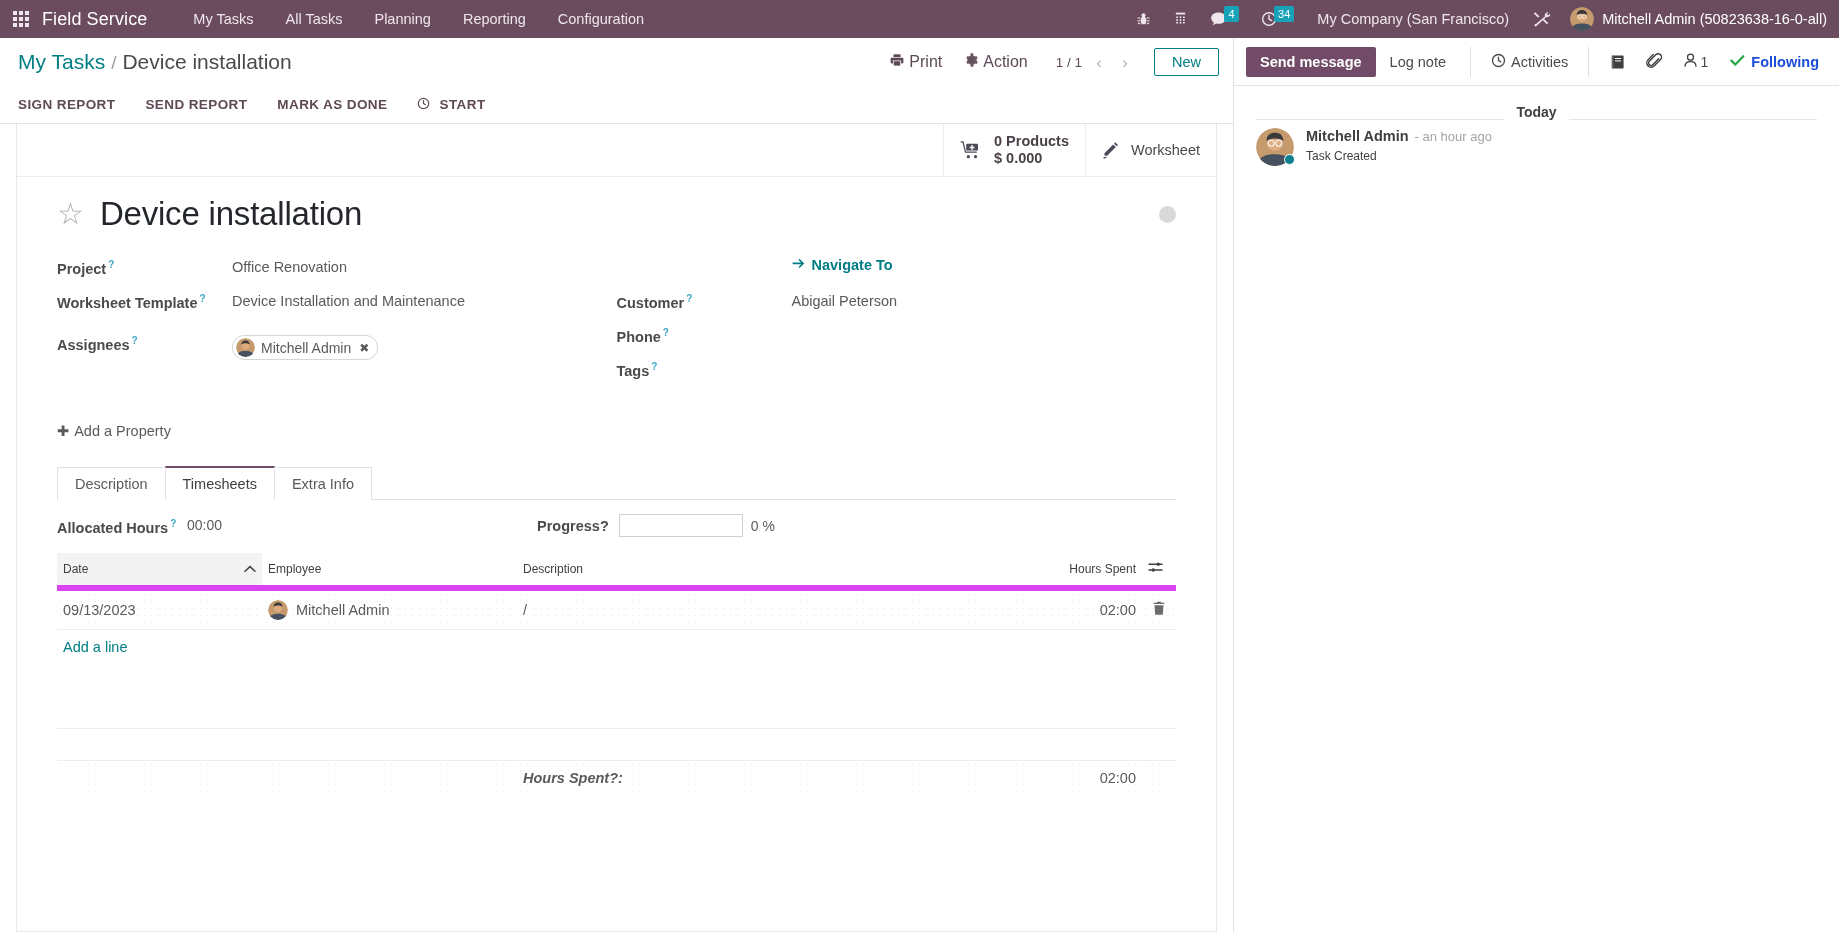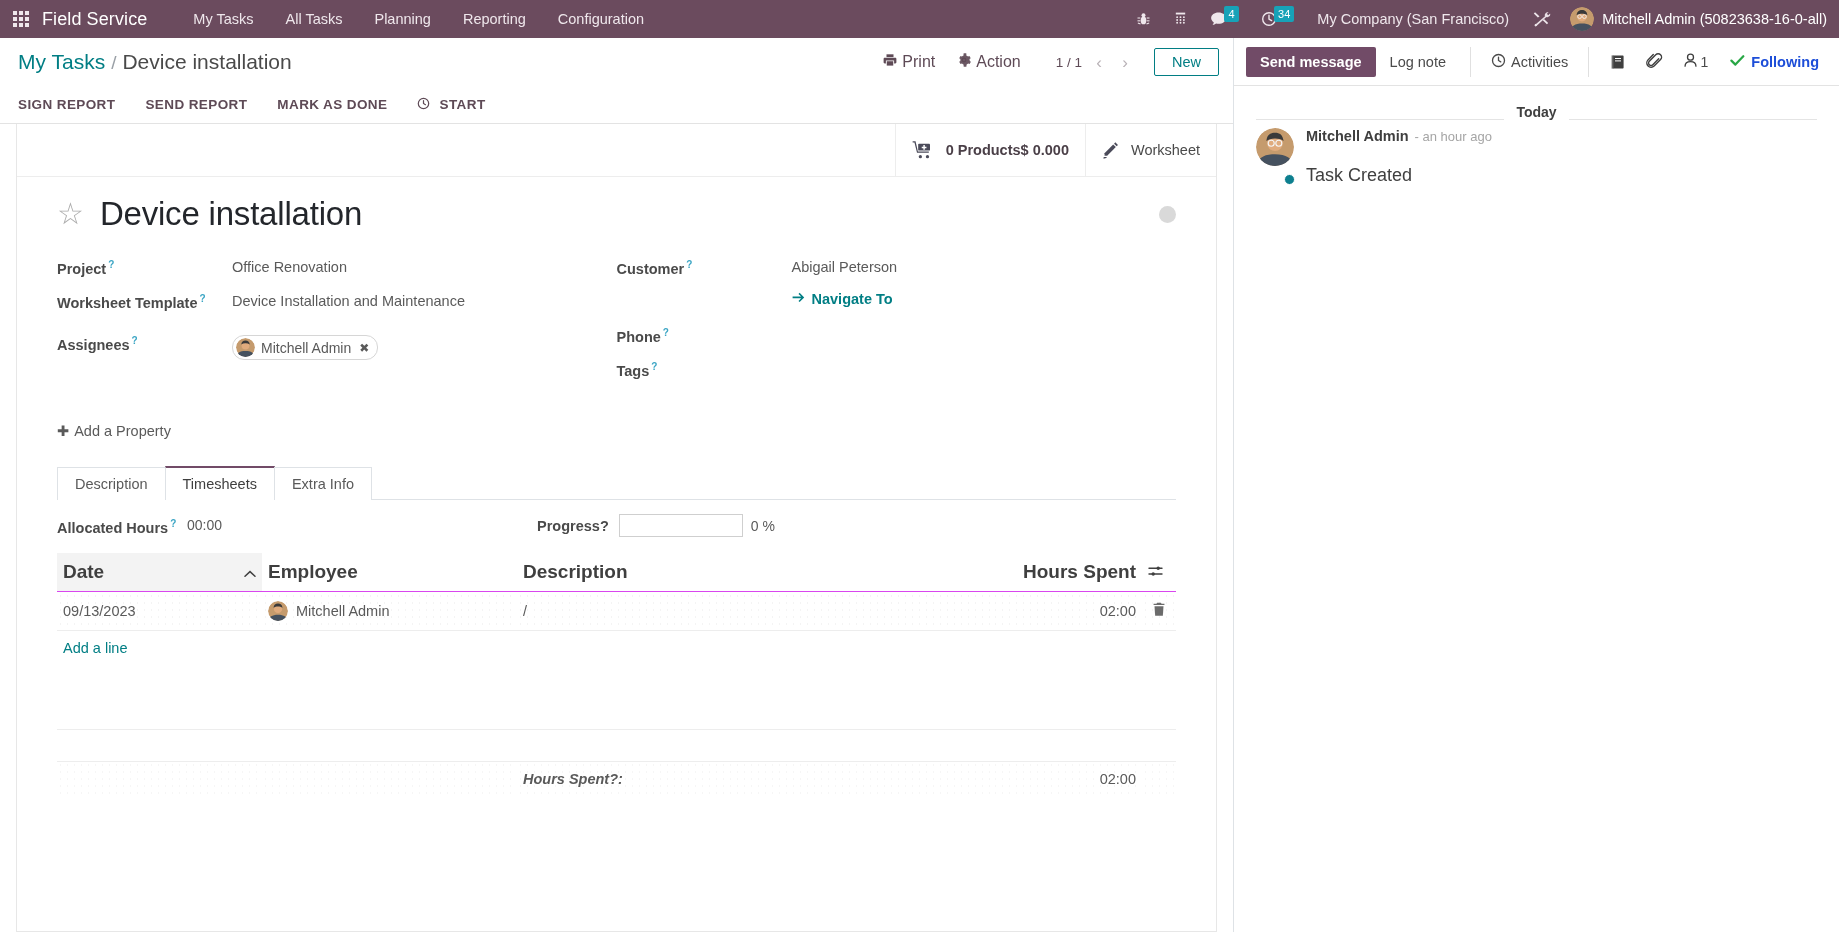--- a/index.html
+++ b/index.html
@@ -44,21 +44,21 @@
 
   
   .cp { border-bottom: 1px solid #e3e3e3; background: #fff; }
   .cp-top { height: 48px; display: flex; align-items: center; padding: 0 14px 0 18px; }
   .breadcrumb { font-size: 21px; display: flex; align-items: baseline; gap: 6px; }
   .bc-link { color: #017e84; cursor: pointer; }
   .bc-sep { color: #9aa0a6; font-size: 19px; }
   .bc-current { color: #4a4a4a; }
   .cp-actions { margin-left: auto; display: flex; align-items: center; gap: 2px; }
   .cp-btn { display: flex; align-items: center; gap: 5px; font-size: 16px; color: #5e4a56; padding: 4px 10px; cursor: pointer; }
-  .pager { display: flex; align-items: center; gap: 4px; margin-left: 21px; font-size: 13.5px; color: #5e4a56; }
+  .pager { display: flex; align-items: center; gap: 4px; margin-left: 14px; font-size: 13.5px; color: #5e4a56; }
   .pager-val { padding: 0 2px; }
   .pager-btn { width: 22px; text-align: center; color: #b9b2b7; font-size: 17px; cursor: pointer; line-height: 1; }
   .new-btn {
     border: 1px solid #017e84; color: #017e84; background: #fff;
     font-size: 14.5px; padding: 5px 17px; margin-left: 16px; cursor: pointer; border-radius: 2px;
   }
   .cp-statusbar { height: 37px; display: flex; align-items: center; gap: 4px; padding: 0 18px; }
   .sb-btn { font-size: 13.5px; color: #5e4a56; letter-spacing: .4px; padding: 4px 13px; cursor: pointer; font-weight: 600; }
   .sb-btn:first-child { padding-left: 0; }
   .sb-btn .ico { margin-right: 5px; }
@@ -66,21 +66,21 @@
   
   .sheet-wrap { flex: 1; overflow: hidden; background: #fff; padding: 0 16px; min-height: 0; }
   .sheet { border: 1px solid #e7e7e7; border-top: none; background: #fff; height: 100%; }
 
   .stat-row { display: flex; justify-content: flex-end; border-bottom: 1px solid #ededed; height: 53px; }
   .stat-btn {
     border-left: 1px solid #ededed; padding: 0 16px; display: flex; align-items: center; gap: 10px;
     cursor: pointer; min-width: 124px;
   }
   .stat-btn .stat-ico { color: #4b4b5a; display: flex; align-items: center; }
-  .stat-lines { display: flex; line-height: 1.15; }
+  .stat-lines { display: flex; flex-direction: column; line-height: 1.15; }
   .stat-v { font-size: 14.5px; color: #4a3f47; font-weight: 700; }
   .stat-s { font-size: 14.5px; color: #4a3f47; font-weight: 700; }
   .stat-label { font-size: 14.5px; color: #4a4a4a; }
 
   .sheet-inner { padding: 18px 40px 0 40px; }
   .title-row { display: flex; align-items: center; gap: 16px; }
   .star { color: #adadad; font-size: 30px; line-height: 1; cursor: pointer; }
   .rec-title { font-size: 33px; font-weight: 400; color: #23262b; letter-spacing: -.2px; }
   .kanban-dot { margin-left: auto; width: 17px; height: 17px; border-radius: 50%; background: #d9d9d9; cursor: pointer; }
 
@@ -115,22 +115,22 @@
   .hours-row { display: flex; align-items: center; }
   .hours-left { display: flex; align-items: center; width: 480px; }
   .hours-left .f-label { width: 130px; flex: 0 0 130px; }
   .hours-val { font-size: 14px; color: #5a5a5a; }
   .prog-label { font-size: 14.5px; font-weight: 700; color: #4a4a4a; margin-right: 10px; }
   .prog-input { width: 124px; height: 23px; border: 1px solid #cfcfcf; background: #fff; }
   .prog-pct { font-size: 14px; color: #5a5a5a; margin-left: 8px; }
 
   table.x2m { width: 100%; border-collapse: collapse; margin-top: 16px; table-layout: fixed; }
   table.x2m th {
-    font-size: 19px; font-weight: 700; color: #3f3f3f; text-align: left; padding: 8px 6px;
-    border-bottom: 1px solid #d946ef; background: #fff; cursor: pointer; white-space: nowrap;
+    font-size: 12px; font-weight: 400; color: #3f3f3f; text-align: left; padding: 8px 6px;
+    border-bottom: 6px solid #d946ef; background: #fff; cursor: pointer; white-space: nowrap;
   }
   table.x2m th.sorted { background: #f3f3f3; }
   table.x2m th.num { text-align: right; }
   table.x2m td {
     font-size: 14.5px; color: #5a5a5a; padding: 9px 6px; border-bottom: 1px solid #ededed;
   }
   table.x2m td.num { text-align: right; }
   table.x2m tr.data-row td { background-image: radial-gradient(#e9e9e9 0.6px, transparent 0.6px); background-size: 7px 7px; }
   .cell-emp { display: flex; align-items: center; gap: 8px; }
   .cell-emp .avatar { width: 20px; height: 20px; flex: 0 0 20px; }
@@ -157,21 +157,21 @@
   .day-sep { display: flex; align-items: flex-end; gap: 12px; margin-bottom: 8px; }
   .day-sep .line { flex: 1; height: 1px; background: #e4e4e4; }
   .day-sep .lbl { font-size: 14px; font-weight: 700; color: #3f3f3f; }
   .msg { display: flex; gap: 12px; }
   .msg-av { position: relative; flex: 0 0 38px; }
   .msg-av .avatar { width: 38px; height: 38px; flex: 0 0 38px; }
   .presence { position: absolute; width: 11px; height: 11px; border-radius: 50%; background: #0d7f8f; right: -1px; bottom: 1px; border: 1.5px solid #fff; }
   .msg-head { display: flex; align-items: baseline; gap: 6px; }
   .msg-author { font-size: 14.5px; font-weight: 700; color: #3f3f3f; }
   .msg-time { font-size: 13px; color: #a5a5a5; }
-  .msg-body { font-size: 18px; color: #3f3f3f; margin-top: 21px; }
+  .msg-body { font-size: 12px; color: #3f3f3f; margin-top: 5px; }
 </style>
 </head>
 <body>
 
 <div class="app">
 
   <div class="navbar">
     <div class="nav-apps">
       <span class="grid-icon">
         <i></i>
@@ -386,36 +386,36 @@
                         </svg>
                       </span>
                       <span>Mitchell Admin</span>
                       <span class="tag-x">✖</span>
                     </span>
                   </div>
                 </div>
               </div>
 
               <div class="col">
-                <div class="f-row">
-                  <div class="f-label">
-                    <span>Customer</span><span class="q">?</span>
-                  </div>
-                  <div class="f-val">Abigail Peterson</div>
-                </div>
                 <div class="f-row" style="min-height:34px">
                   <div class="f-label"></div>
                   <div class="navigate-link">
                     <span>
                       <svg width="14" height="12" viewBox="0 0 14 12" fill="#017e84">
                         <path d="M7.6.8 6.5 1.9l2.7 2.7H.6v1.6h8.6L6.5 8.9l1.1 1.1 4.6-4.6z"></path>
                       </svg>
                     </span>
                     <span>Navigate To</span>
                   </div>
+                </div>
+                <div class="f-row">
+                  <div class="f-label">
+                    <span>Customer</span><span class="q">?</span>
+                  </div>
+                  <div class="f-val">Abigail Peterson</div>
                 </div>
                 <div class="f-row">
                   <div class="f-label">
                     <span>Phone</span><span class="q">?</span>
                   </div>
                   <div class="f-val empty"></div>
                 </div>
                 <div class="f-row">
                   <div class="f-label">
                     <span>Tags</span><span class="q">?</span>

